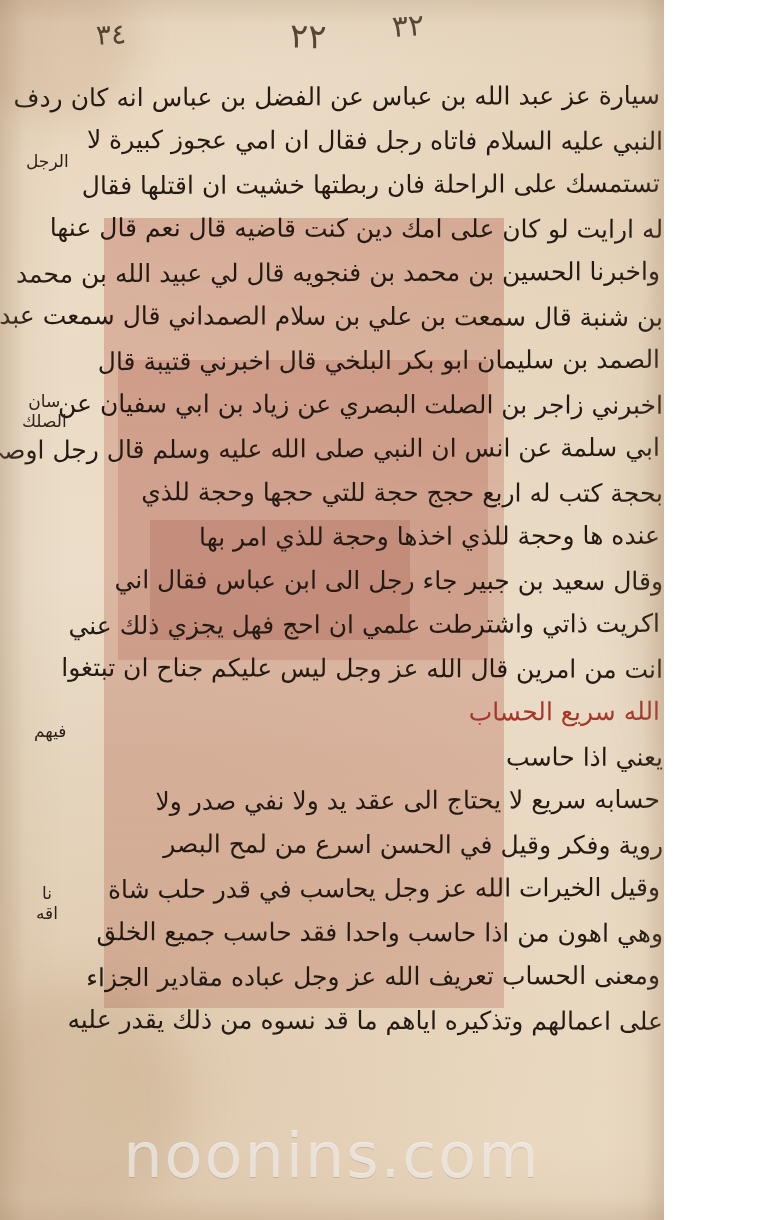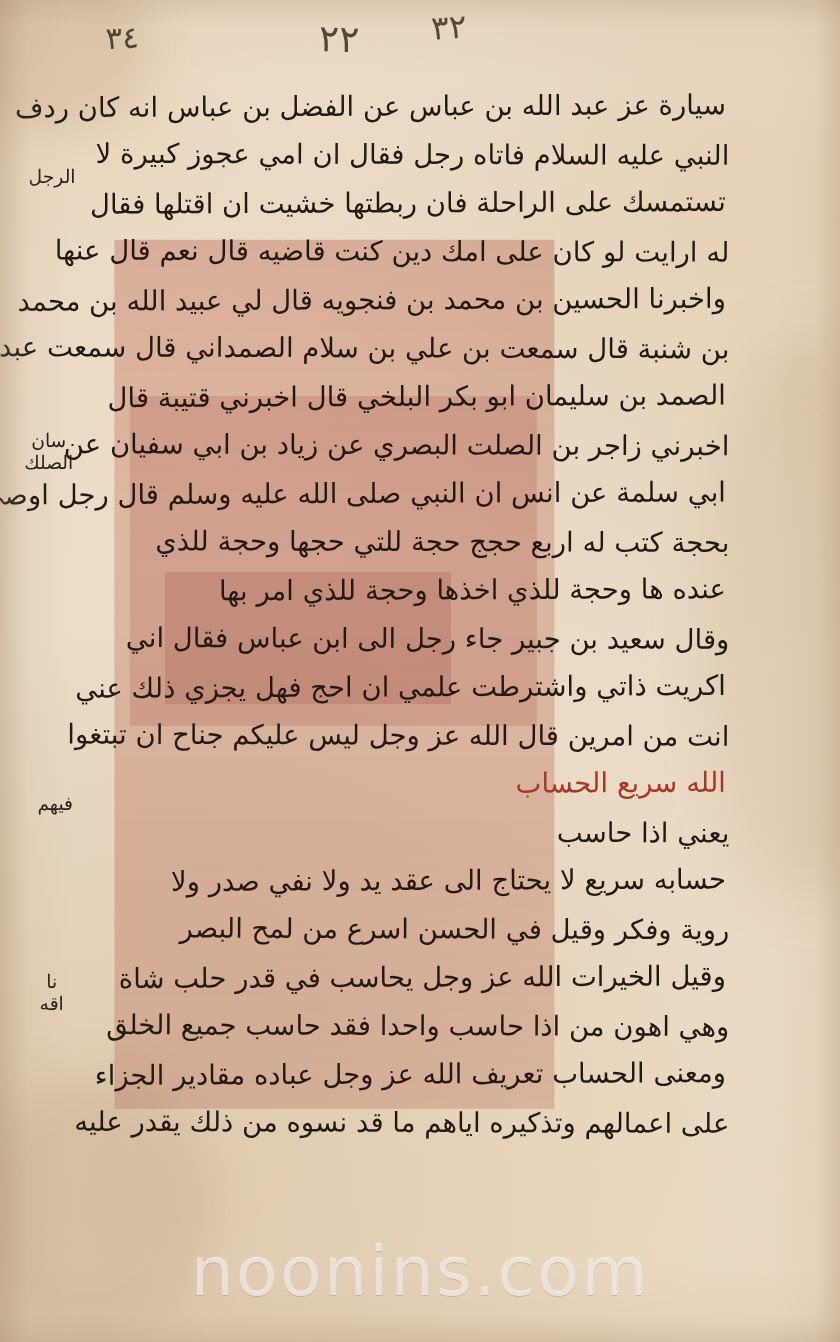--- a/index.html
+++ b/index.html
@@ -5,21 +5,21 @@
   html, body {
     margin: 0;
     padding: 0;
     background: #ffffff;
   }
   body {
     font-family: "DejaVu Sans", sans-serif;
   }
   .page {
     position: relative;
-    width: 764px;
+    width: 664px;
     height: 1220px;
     overflow: hidden;
     background: #efe3d2;
   }
   
   .parchment {
     position: absolute;
     inset: 0;
     background:
       radial-gradient(circle at 12% 8%, rgba(233,214,190,0.95) 0%, rgba(233,214,190,0) 38%),

